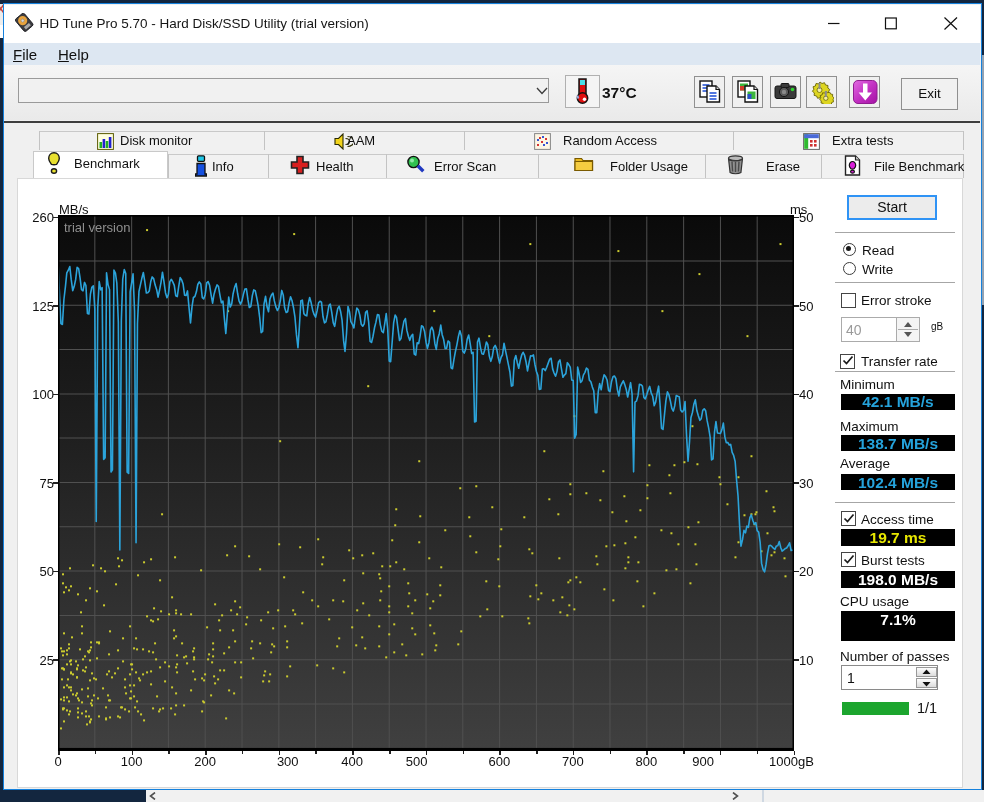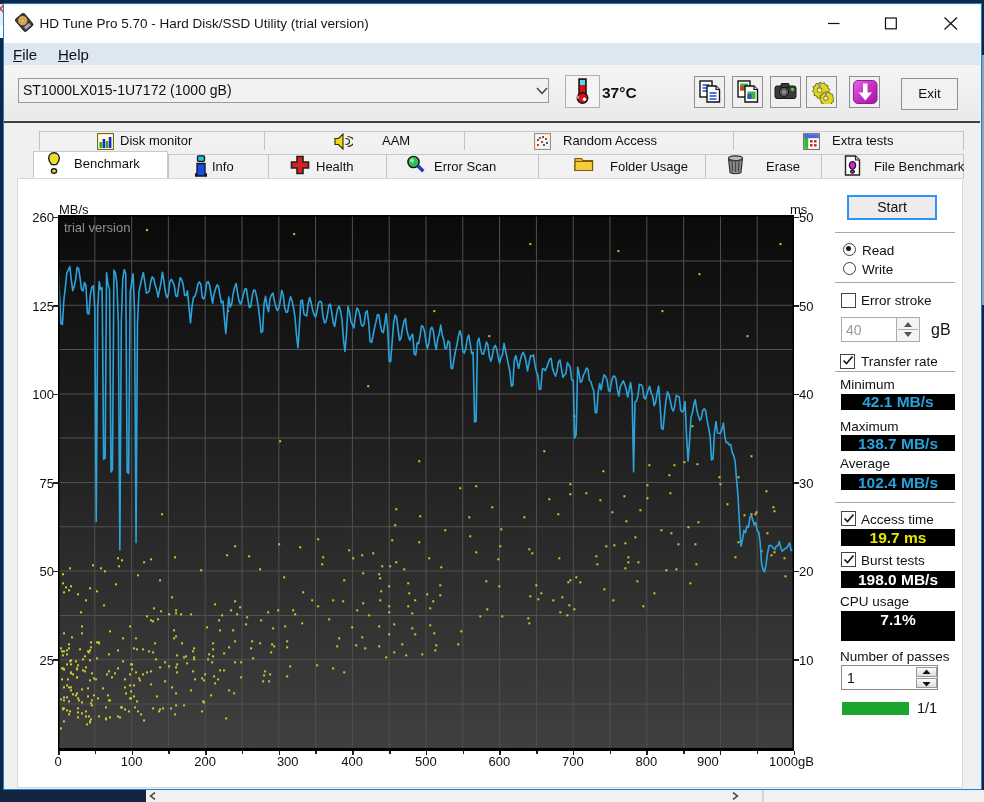--- a/index.html
+++ b/index.html
@@ -50,21 +50,20 @@
     <line x1="8" y1="9.5" x2="19.5" y2="9.5"></line>
     <rect x="65.5" y="4" width="10.8" height="10.8"></rect>
     <path d="M124.5,3.5 137,15.5 M137,3.5 124.5,15.5"></path>
   </g>
 </svg>
 
 <div class="abs" style="left:13px;top:46px;font-size:15px;color:#101010"><u>F</u>ile</div>
 <div class="abs" style="left:58px;top:46px;font-size:15px;color:#101010"><u>H</u>elp</div>
 
 <div class="abs" style="left:18px;top:78px;width:531px;height:25px;background:#f1f1f1;border:1px solid #9a9a9a;box-sizing:border-box">
-  <div class="abs" style="left:4px;top:3px;font-size:14px;color:#101010;white-space:nowrap">ST1000LX015-1U7172 (1000 gB)</div>
   <svg class="abs" style="left:517px;top:8px" width="12" height="8" viewBox="0 0 12 8">
       <path d="M1,1 6,6.5 11,1" stroke="#3c3c3c" stroke-width="1.3" fill="none"></path>
     </svg>
 </div>
 
 <div class="abs" style="left:565px;top:75px;width:35px;height:33px;background:#f4f4f4;border:1px solid #b0b0b0;box-sizing:border-box"></div>
 <svg class="abs" style="left:573px;top:78px" width="19" height="27" viewBox="0 0 19 27">
   <rect x="6" y="1" width="7" height="17" fill="#e01010" stroke="#151515" stroke-width="1.5"></rect>
   <rect x="7" y="2" width="5" height="5" fill="#49dfe8"></rect>
   <circle cx="9.5" cy="20" r="5.2" fill="#e01010" stroke="#151515" stroke-width="1.5"></circle>
@@ -157,21 +156,21 @@
 </svg>
   </div>
 <div class="tabt" style="left:120px;top:133px">Disk monitor</div>
 <div class="abs" style="left:334px;top:132.5px">
     <svg class="abs" width="19" height="17" viewBox="0 0 19 17">
  <path d="M1,5.5 h3.5 l4.5,-4.5 v15 l-4.5,-4.5 h-3.5 z" fill="#f2d41c" stroke="#2a2a00" stroke-width="1.1"></path>
  <path d="M11.5,5.5 a4,3 0 0 1 0,6" stroke="#2a2a00" stroke-width="1.2" fill="none"></path>
  <path d="M13.5,3.5 a6.5,5 0 0 1 0,10" stroke="#2a2a00" stroke-width="1.2" fill="none"></path>
 </svg>
   </div>
-<div class="tabt" style="left:382px;top:133px">AAM</div>
+<div class="tabt" style="left:347px;top:133px">AAM</div>
 <div class="abs" style="left:534px;top:132.5px">
     <svg class="abs" width="17" height="17" viewBox="0 0 17 17">
  <rect x="0.6" y="0.6" width="15.8" height="15.8" fill="#fdf6e4" stroke="#888"></rect>
  <g fill="#d43535">
         <rect x="3" y="11" width="2" height="2"></rect>
         <rect x="7" y="8" width="2" height="2"></rect>
         <rect x="11" y="5" width="2" height="2"></rect>
         <rect x="5" y="4" width="2" height="2"></rect>
       </g>
  <g fill="#3553d4">
@@ -840,25 +839,25 @@
 <div class="abs" style="left:646.4px;top:750.5px;width:1.5px;height:4px;background:#222"></div>
 <div class="abs" style="left:683.2px;top:750.5px;width:1.5px;height:3px;background:#222"></div>
 <div class="abs" style="left:719.9px;top:750.5px;width:1.5px;height:4px;background:#222"></div>
 <div class="abs" style="left:756.7px;top:750.5px;width:1.5px;height:3px;background:#222"></div>
 <div class="abs" style="left:793.5px;top:750.5px;width:1.5px;height:4px;background:#222"></div>
 <div class="axis" style="left:38.0px;top:754px;width:40px;text-align:center">0</div>
 <div class="axis" style="left:111.6px;top:754px;width:40px;text-align:center">100</div>
 <div class="axis" style="left:185.1px;top:754px;width:40px;text-align:center">200</div>
 <div class="axis" style="left:258.6px;top:754px;width:40px;text-align:right">300</div>
 <div class="axis" style="left:332.2px;top:754px;width:40px;text-align:center">400</div>
-<div class="axis" style="left:405.8px;top:754px;width:40px;text-align:center">500</div>
+<div class="axis" style="left:405.8px;top:754px;width:40px;">500</div>
 <div class="axis" style="left:479.3px;top:754px;width:40px;text-align:center">600</div>
 <div class="axis" style="left:552.9px;top:754px;width:40px;text-align:center">700</div>
 <div class="axis" style="left:626.4px;top:754px;width:40px;text-align:center">800</div>
-<div class="axis" style="left:697px;top:754px;width:40px;text-align:left">900</div>
+<div class="axis" style="left:674px;top:754px;width:40px;text-align:right">900</div>
 <div class="axis" style="left:769px;top:754px">1000gB</div>
 <div class="abs" style="left:847px;top:194.5px;width:90px;height:25px;background:#ececec;border:2px solid #2f93f5;box-sizing:border-box;text-align:center;font-size:14px;line-height:21px;color:#101010">Start</div>
 <div class="sep" style="top:232.4px"></div>
 <div class="abs" style="left:842.8px;top:242.9px;width:13px;height:13px;border-radius:50%;background:#fff;border:1.5px solid #3c3c3c;box-sizing:border-box">
     <div class="abs" style="left:2.4px;top:2.4px;width:5.2px;height:5.2px;border-radius:50%;background:#1a1a1a"></div>
   </div>
 <div class="cblab" style="left:862px;top:242.5px">Read</div>
 <div class="abs" style="left:843.2px;top:261.9px;width:13px;height:13px;border-radius:50%;background:#fff;border:1.5px solid #3c3c3c;box-sizing:border-box"></div>
 <div class="cblab" style="left:862px;top:261.5px">Write</div>
 <div class="sep" style="top:281.9px"></div>
@@ -867,21 +866,21 @@
 <div class="abs" style="left:841px;top:316.6px;width:79px;height:25px;background:#fff;border:1px solid #ababab;box-sizing:border-box">
 <div class="abs" style="left:4px;top:4px;font-size:14px;color:#9a9a9a">40</div>
 <div class="abs" style="left:54px;top:0;width:23px;height:23px;border-left:1px solid #ababab;background:#f4f4f4;box-sizing:border-box">
 <svg width="22" height="23" viewBox="0 0 22 23">
         <path d="M11,4 l4,5 h-8 z" fill="#555"></path>
         <path d="M11,19 l-4,-5 h8 z" fill="#555"></path>
         <line x1="1" y1="11.5" x2="21" y2="11.5" stroke="#ababab"></line>
       </svg>
 </div>
   </div>
-<div class="cblab" style="left:931px;top:321px;font-size:16px">gB</div>
+<div class="cblab" style="left:931px;top:321px;font-size:10px">gB</div>
 <div class="abs" style="left:840px;top:353.5px;width:15px;height:15px;background:#fff;border:1.6px solid #454545;box-sizing:border-box">
     <svg width="12" height="11" viewBox="0 0 12 11" style="position:absolute;left:0.5px;top:0.5px">
       <path d="M1.5,5.5 4.5,8.5 10.5,1.5" stroke="#1a1a1a" stroke-width="1.7" fill="none"></path>
     </svg>
   </div>
 <div class="cblab" style="top:354px">Transfer rate</div>
 <div class="sep" style="top:371.1px"></div>
 <div class="vlabel" style="top:377px">Minimum</div>
 <div class="vbox" style="top:394.3px;height:15.5px;line-height:16px">42.1 MB/s</div>
 <div class="vlabel" style="top:419.4px">Maximum</div>

